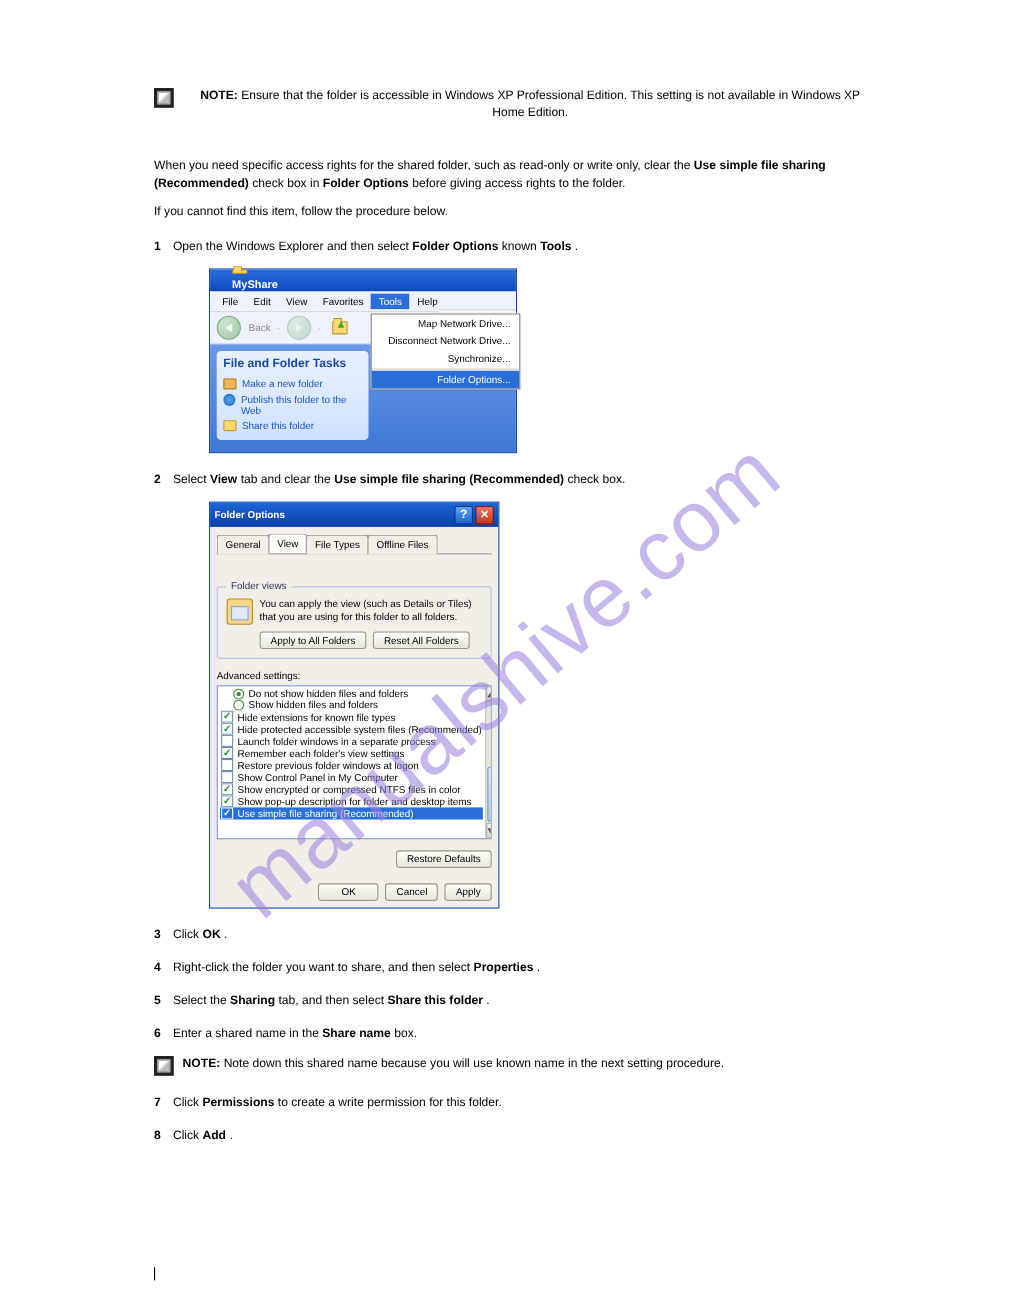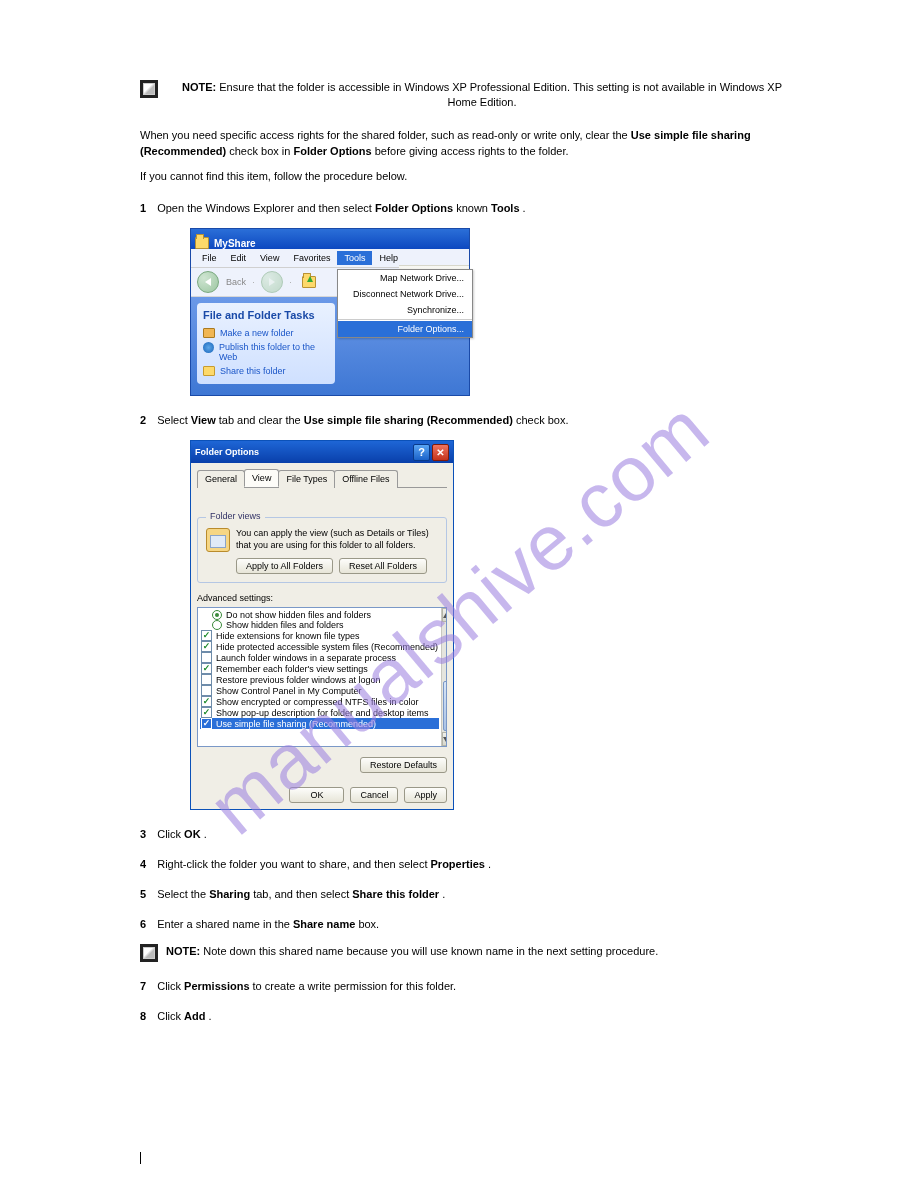--- a/index.html
+++ b/index.html
@@ -53,22 +53,22 @@
     width: 280px;
     border: 1px solid #1a4aa8;
     margin: 0 0 18px 50px;
     font-family: Tahoma, Arial, sans-serif;
     font-size: 9px;
     position: relative;
     background: #fff;
   }
   .titlebar1 {
     background: linear-gradient(#2b6fd8, #0d48c0);
-    color: #fff; height: 20px; display: flex; align-items: flex-end;
-    padding: 0 4px; gap: 5px;
+    color: #fff; height: 20px; display: flex; align-items: flex-start;
+    padding: 0 20px; gap: 5px; flex-direction: column;
   }
   .folder-glyph { width: 14px; height: 12px; background: #fdd96b; border: 1px solid #b99233; border-radius: 1px; position: relative; }
   .folder-glyph::before { content: ""; position: absolute; top: -4px; left: 0; width: 6px; height: 4px; background: #fdd96b; border: 1px solid #b99233; border-bottom: none; border-radius: 1px 1px 0 0; }
   .title1-text { font-weight: bold; font-size: 10px; }
 
   .menubar1 { background: #eef2fc; display: flex; gap: 0; padding: 2px 4px; border-bottom: 1px solid #d0d0d0; }
   .menu-item { padding: 2px 7px; cursor: default; }
   .menu-item.active { background: #2a6fd8; color: #fff; }
 
   .toolbar1 { background: #eef2fc; display: flex; align-items: center; padding: 3px 6px; border-bottom: 1px solid #d7d7d7; gap: 4px; }
@@ -234,21 +234,21 @@
 <div class="page">
 
   <div class="note-row">
     <span class="note-icon"></span>
     <div>
       <span class="note-label">NOTE:</span>
       <span class="note-text">Ensure that the folder is accessible in Windows XP Professional Edition. This setting is not available in Windows XP Home Edition.</span>
     </div>
   </div>
 
-  <p class="body-text" style="margin-top:16px;">
+  <p class="body-text" style="margin-top:32px;">
     <span>When you need specific access rights for the shared folder, such as read-only or write only, clear the</span>
     <span class="bold">Use simple file sharing (Recommended)</span>
     <span> check box in </span>
     <span class="bold">Folder Options</span>
     <span> before giving access rights to the folder.</span>
   </p>
 
   <p class="body-text">If you cannot find this item, follow the procedure below.</p>
 
   <p class="step">

